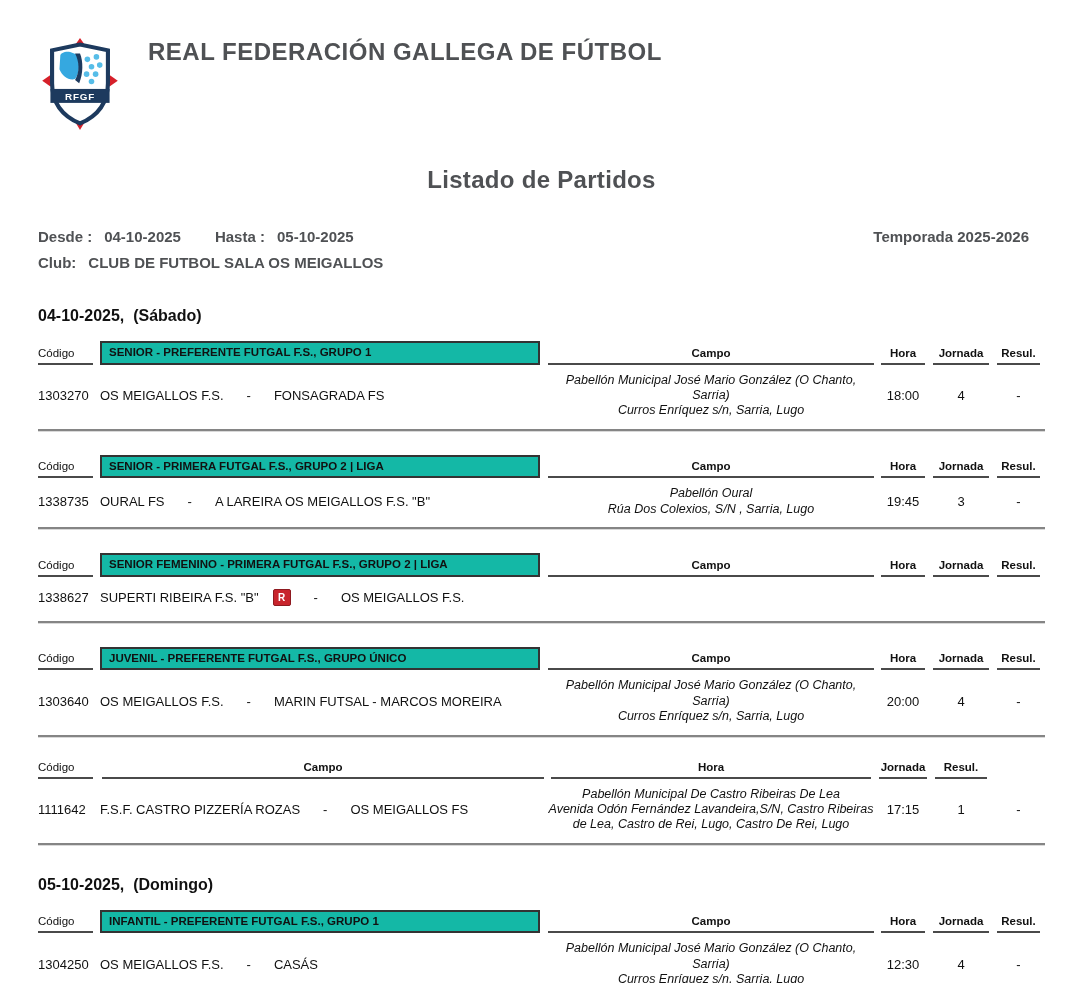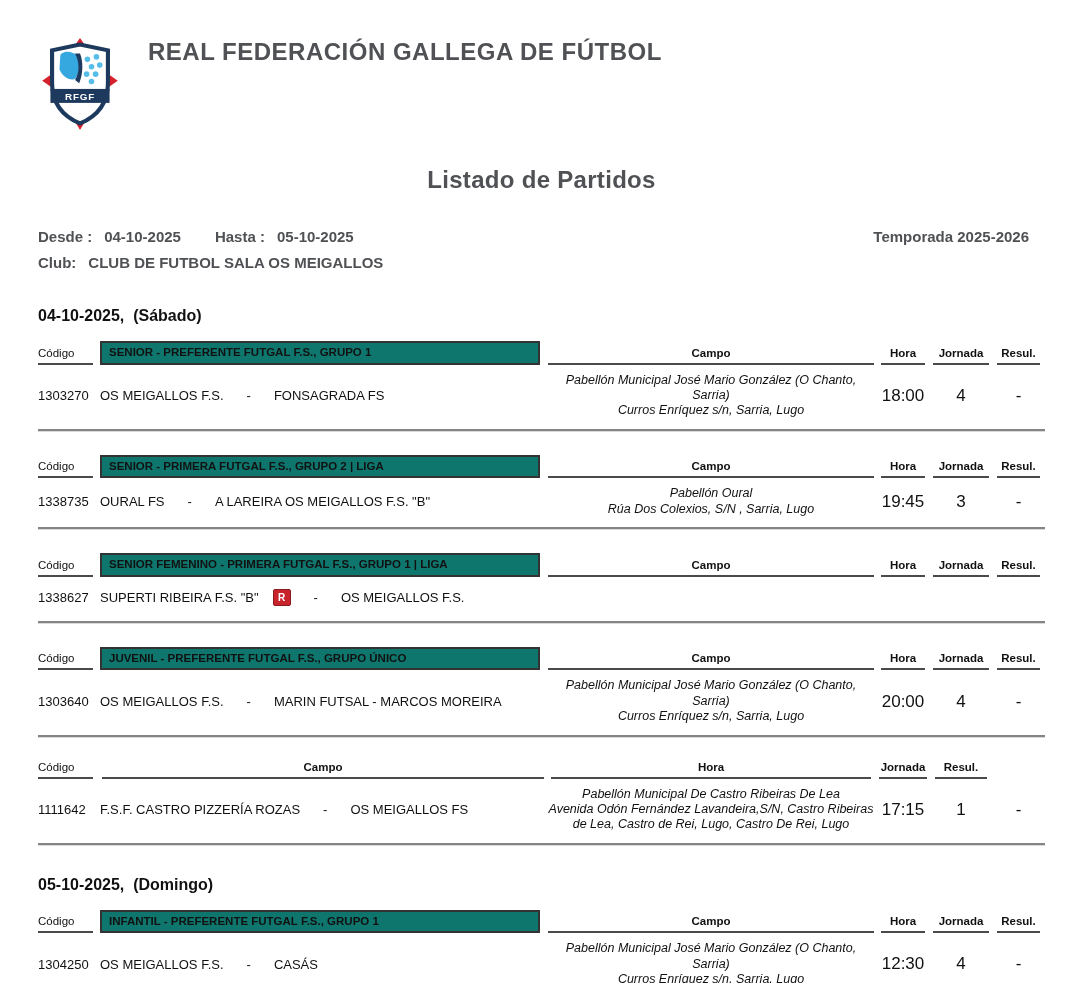--- a/index.html
+++ b/index.html
@@ -27,33 +27,33 @@
   .section-heading { font-size:16px; font-weight:bold; color:#111; white-space:pre; margin:30px 0 16px 0; }
   .section:first-child .section-heading { margin-top:0; }
 
   
   .match-table { margin-bottom:23px; }
   .t-grid { display:grid; grid-template-columns:62px 446px 330px 54px 62px 53px; }
   .thead { align-items:end; }
   .h-cell { font-size:11.5px; font-weight:bold; color:#111; padding-bottom:4px; border-bottom:2px solid #4a4a4a; }
   .h-codigo { margin-right:7px; text-align:left; font-weight:normal; }
   .h-category-cell { border-bottom:none; padding-bottom:0; margin-right:6px; }
-  .category-box { background:#0f766e; border:2px solid #333; padding:3px 7px 4px 7px; font-size:11.5px; font-weight:bold; line-height:1.1; }
+  .category-box { background:#14b8a6; border:2px solid #333; padding:3px 7px 4px 7px; font-size:11.5px; font-weight:bold; line-height:1.1; }
   .h-campo { text-align:center; margin:0 2px; }
   .h-hora { text-align:center; margin:0 5px; }
   .h-jornada { text-align:center; margin:0 3px; }
   .h-resul { text-align:center; margin:0 5px; }
 
   .trow { align-items:center; padding:8px 0 10px 0; min-height:26px; }
   .c-codigo { font-size:13px; }
   .c-teams { font-size:13px; display:flex; align-items:center; flex-wrap:nowrap; white-space:nowrap; }
   .teams-sep { margin:0 23px; }
   .team-badge { display:inline-block; min-width:14px; height:15px; margin-left:14px; background:#c8242c; border:1px solid #8e1a20; border-radius:2px; color:#fff; font-size:10px; font-weight:bold; line-height:15px; text-align:center; padding:0 1px; }
   .c-campo { font-size:12.5px; text-align:center; white-space:pre-line; line-height:1.23; padding:0 2px;font-style:italic; }
-  .c-hora, .c-jornada, .c-resul { font-size:17px; text-align:center; }
+  .c-hora, .c-jornada, .c-resul { font-size:13px; text-align:center; }
 
   .bottom-rule { height:2px; background:#858585; border-bottom:1px solid #d9d9d9; }
 </style>
 </head>
 <body>
 
 <div class="page">
 
   <div class="org-header">
     <div class="logo-wrap">
@@ -158,21 +158,21 @@
       <div class="c-jornada">3</div>
       <div class="c-resul">-</div>
     </div>
     <div class="bottom-rule"></div>
   </div>
 
   <div class="match-table">
     <div class="t-grid thead">
       <div class="h-cell h-codigo">Código</div>
       <div class="h-category-cell">
-        <div class="category-box">SENIOR FEMENINO - PRIMERA FUTGAL F.S., GRUPO 1 | LIGA</div>
+        <div class="category-box">SENIOR FEMENINO - PRIMERA FUTGAL F.S., GRUPO 2 | LIGA</div>
       </div>
       <div class="h-cell h-campo">Campo</div>
       <div class="h-cell h-hora">Hora</div>
       <div class="h-cell h-jornada">Jornada</div>
       <div class="h-cell h-resul">Resul.</div>
     </div>
     <div class="t-grid trow">
       <div class="c-codigo">1338627</div>
       <div class="c-teams">
         <span>SUPERTI RIBEIRA F.S. "B"</span>

